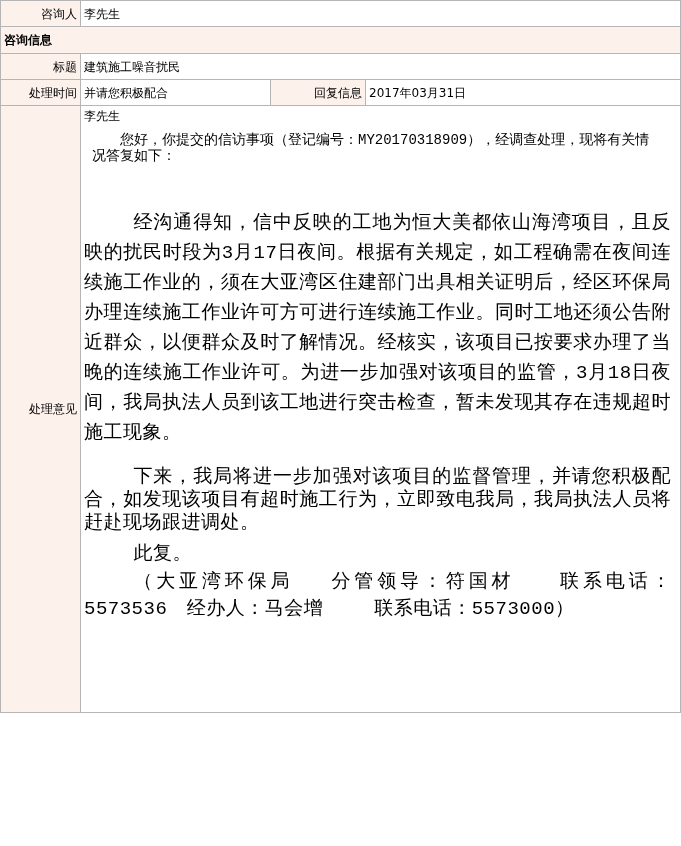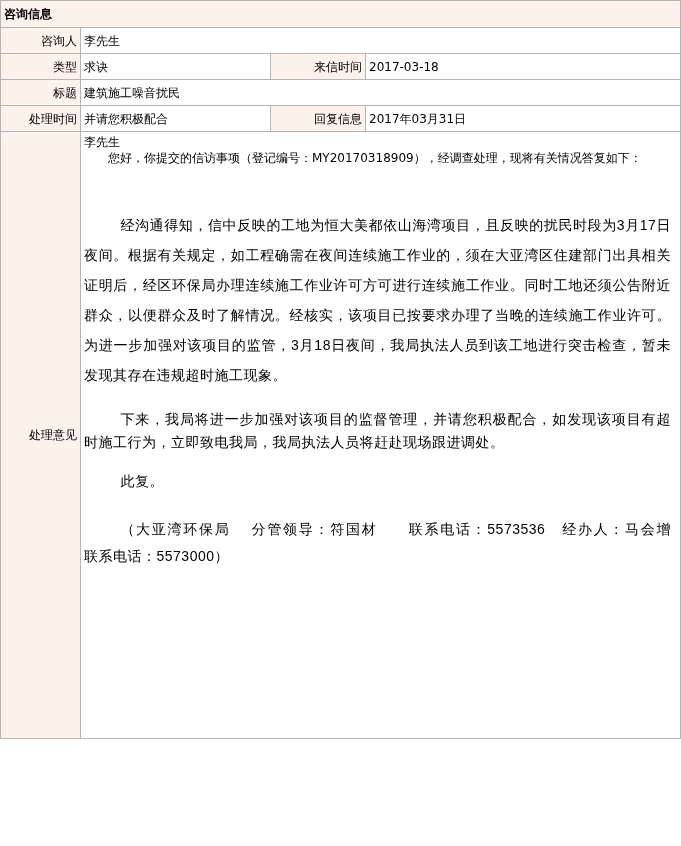--- a/index.html
+++ b/index.html
@@ -5,50 +5,44 @@
   html, body { margin:0; padding:0; background:#ffffff; }
   body { width:681px; height:846px; overflow:hidden; font-family:"DejaVu Sans", sans-serif; font-size:12px; color:#000; }
   table.form { border-collapse:collapse; width:680px; table-layout:fixed; }
   table.form td { border:1px solid #b5b5b5; padding:0 3px; vertical-align:middle; height:25px; line-height:16px; }
   td.sec { background:#fdf1ec; font-weight:bold; font-size:12px; padding-left:22px; }
   td.lbl { background:#fdf1ec; text-align:right; padding-right:2px; }
   td.val { background:#fff; }
   .content-cell { height:79px !important; }
   .reply-cell { height:604px !important; vertical-align:top !important; padding:2px 3px 0 3px !important; }
   .reply-head { font-size:12px; line-height:16px; }
-  .reply-intro { text-indent:2em; font-size:12px; line-height:16px; margin:0; padding-right:8px; }
-  .reply-body { font-family:Liberation Sans, sans-serif; font-size:14px; line-height:30px; letter-spacing:0.5px; margin:0; text-align:justify; padding-right:6px; }
+  .reply-intro { text-indent:2em; font-size:14px; line-height:16px; margin:8px; padding-right:8px;font-family:Liberation Mono, monospace; }
+  .reply-body { font-family:Liberation Mono, monospace; font-size:19px; line-height:30px; letter-spacing:0.5px; margin:0; text-align:justify; padding-right:6px; }
   .p1 { margin-top:44px; text-indent:2.6em; }
   .p2 { margin-top:18px; text-indent:2.6em; line-height:23px; }
-  .p3 { margin-top:12px; text-indent:2.6em; }
-  .p4 { margin-top:20px; text-indent:2.6em; line-height:27px; }
+  .p3 { margin-top:4px; text-indent:2.6em; }
+  .p4 { margin-top:0; text-indent:2.6em; line-height:27px; }
 </style>
 </head>
 <body>
 
 <table class="form">
   <colgroup>
     <col style="width:80px">
     <col style="width:190px">
     <col style="width:95px">
     <col style="width:315px">
   </colgroup>
   <tbody>
       <tr>
-    <td class="sec" colspan="4" style="height:26px">咨询信息</td>
-  </tr>
-  <tr>
     <td class="lbl">咨询人</td>
     <td class="val" colspan="3">李先生</td>
   </tr>
   <tr>
-    <td class="lbl">类型</td>
-    <td class="val">求诀</td>
-    <td class="lbl">来信时间</td>
-    <td class="val">2017-03-18</td>
+    <td class="sec" colspan="4" style="height:26px">咨询信息</td>
   </tr>
   <tr>
     <td class="lbl">标题</td>
     <td class="val" colspan="3">建筑施工噪音扰民</td>
   </tr>
   <tr>
     <td class="lbl">处理时间</td>
     <td class="val">并请您积极配合</td>
     <td class="lbl">回复信息</td>
     <td class="val">2017年03月31日</td>

